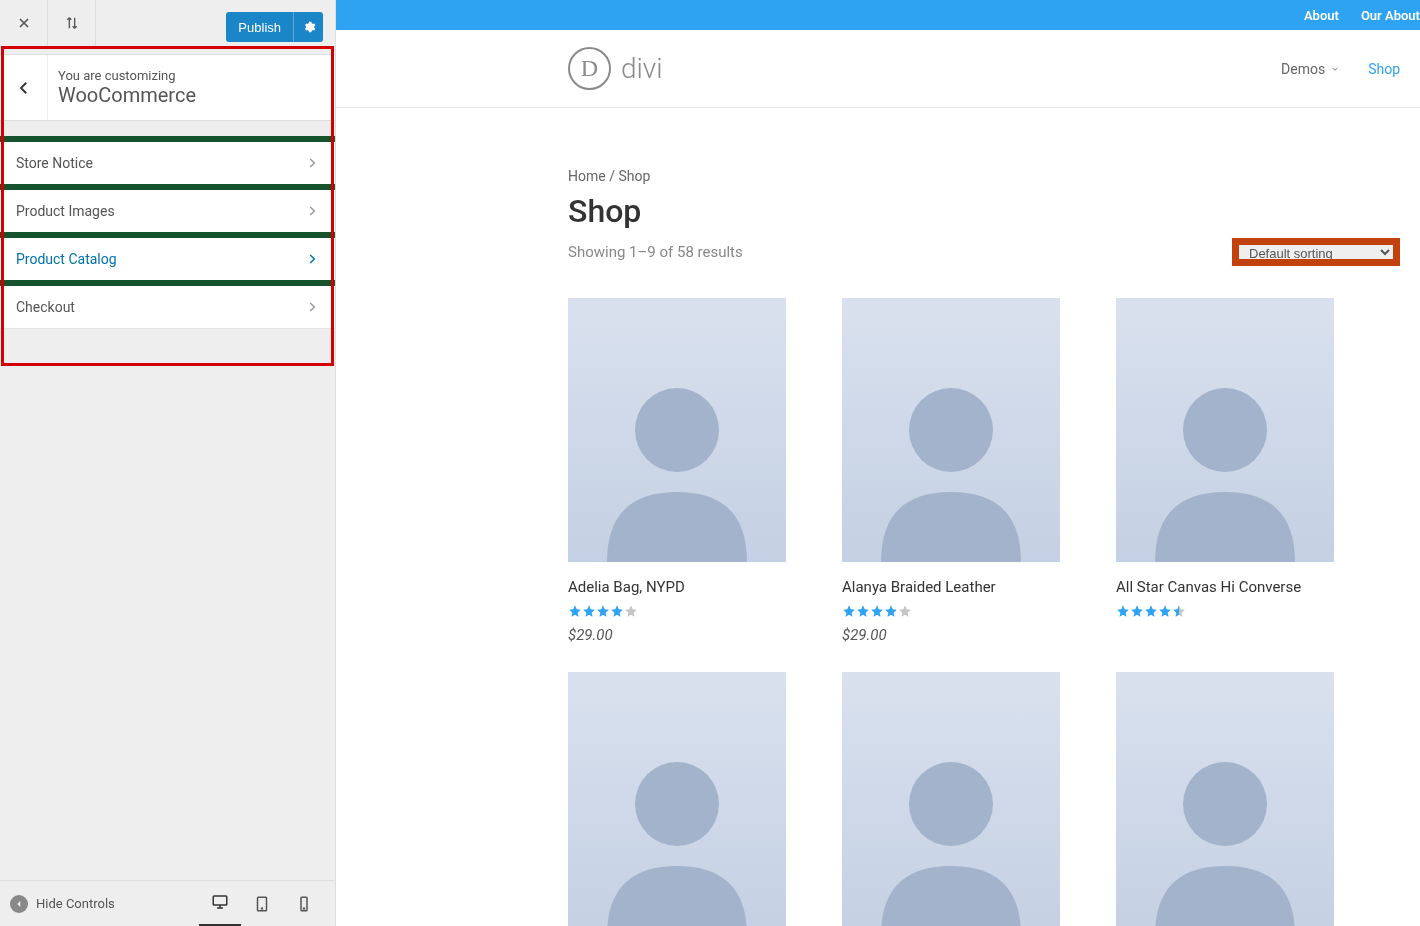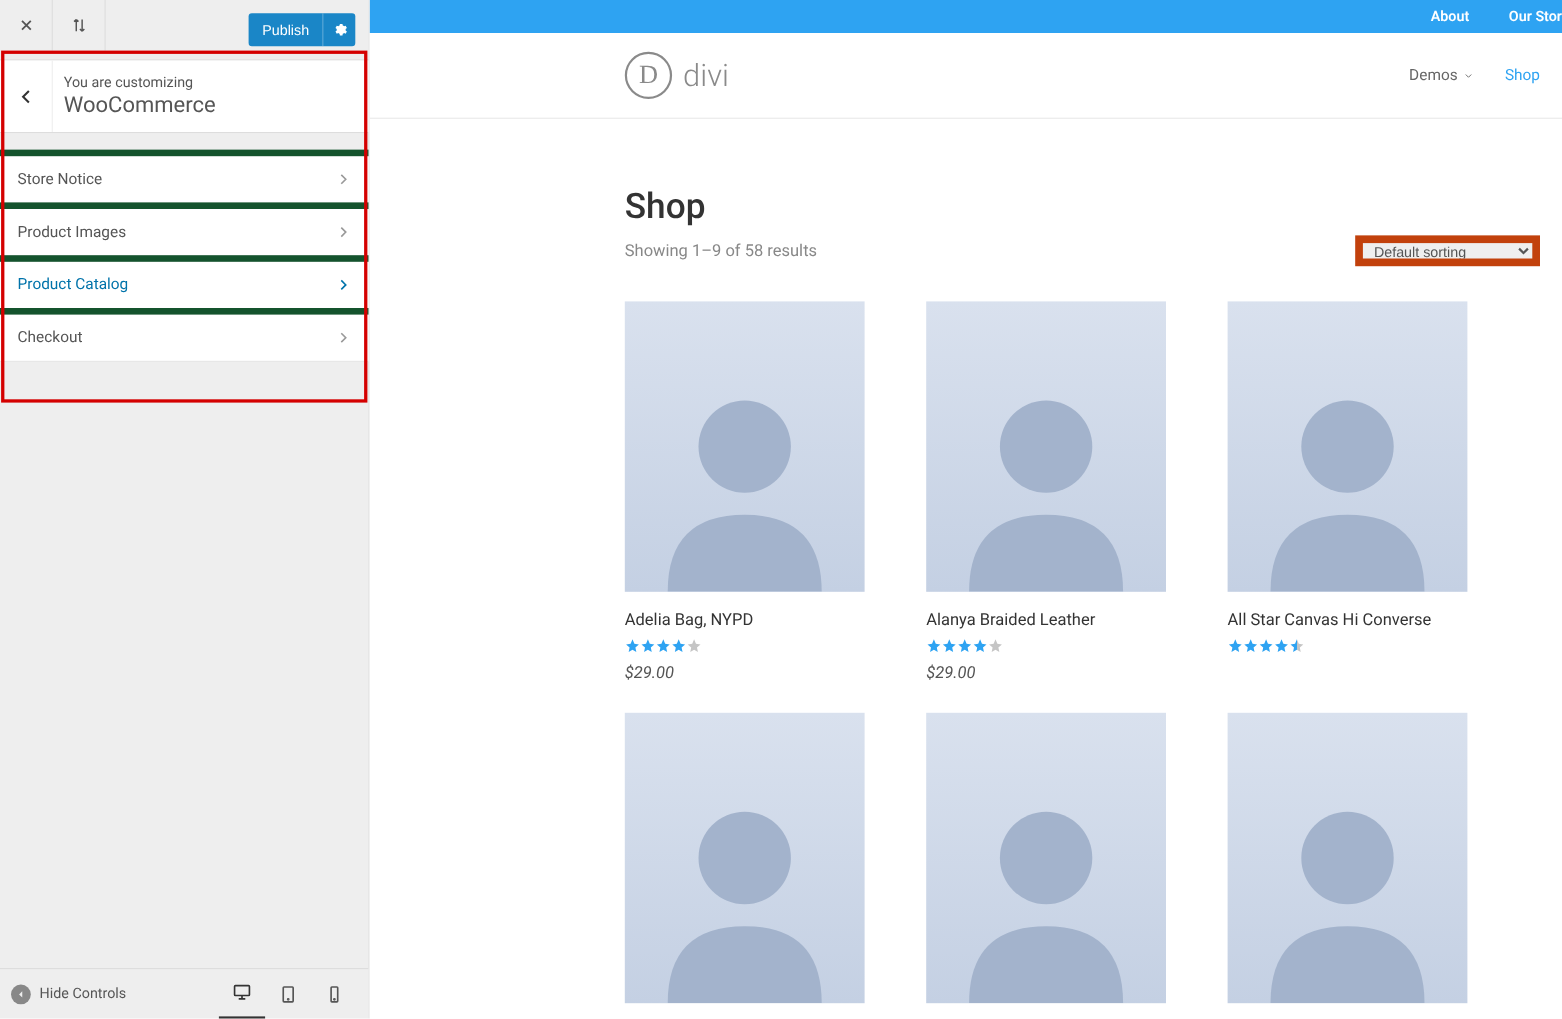--- a/index.html
+++ b/index.html
@@ -157,21 +157,21 @@
   .device-btn svg { width:18px; height:18px; }
   
   .preview { flex:1; background:#fff; overflow:hidden; position:relative; }
   .topbar {
     height: 30px;
     background: #2ea3f2;
     display:flex;
     align-items:center;
     justify-content:flex-end;
     padding: 0 0px;
-    gap: 36px;
+    gap: 22px;
     color:#fff;
     font-size: 13px;
     font-weight: 600;
   }
   .topbar span { cursor:pointer; }
   .topbar span:last-child { padding-right: 0; }
   .site-header {
     height: 78px;
     border-bottom: 1px solid #e9e9e9;
     display:flex;
@@ -316,35 +316,36 @@
               <circle cx="12" cy="18" r="0.7" fill="#555"></circle>
             </svg>
         </div>
       </div>
     </div>
   </aside>
 
   <main class="preview">
     <div class="topbar" id="topbar">
         <span>About</span>
-        <span>Our Stor</span>
+        <span>Our About</span>
       </div>
     <div class="site-header">
       <div class="logo">
         <div class="logo-circle">D</div>
         <div class="logo-text">divi</div>
       </div>
       <nav class="main-nav" id="main-nav">
           <span class="nav-item">Demos <svg width="10" height="10" viewBox="0 0 24 24" fill="none" stroke="#666" stroke-width="2">
               <path d="M6 9l6 6 6-6"></path>
             </svg></span>
           <span class="nav-item active">Shop</span>
         </nav>
     </div>
     <div class="content">
+      <div class="breadcrumb">Home / Shop</div>
       <h1 class="page-title">Shop</h1>
       <div class="result-row">
         <div class="result-count">Showing 1–9 of 58 results</div>
         <select class="sort-select">
           <option>Default sorting</option>
         </select>
       </div>
       <div class="products" id="products">
           <div class="product">
             <div class="prod-img">

